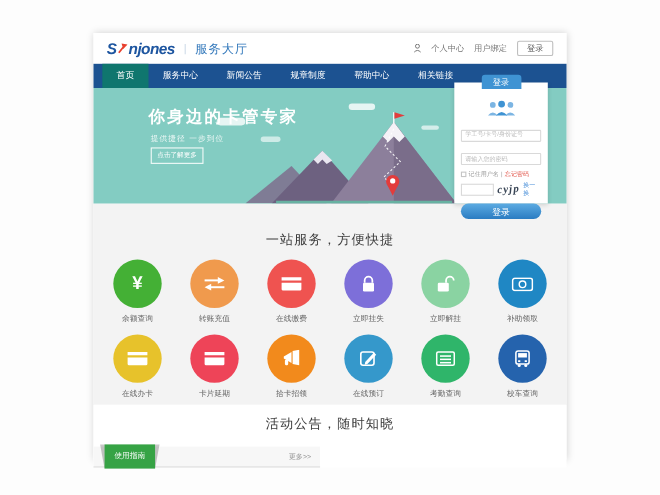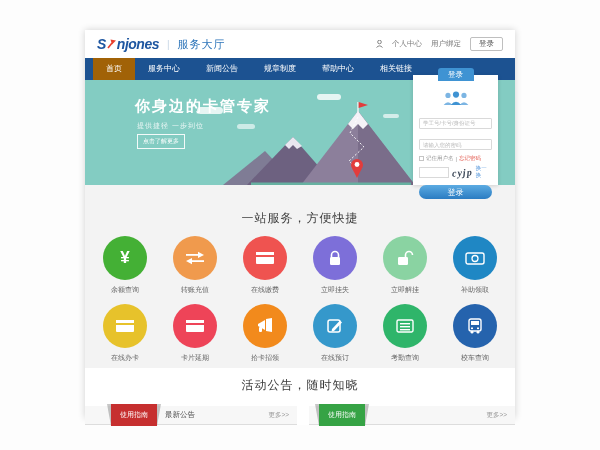--- a/index.html
+++ b/index.html
@@ -16,21 +16,21 @@
   .hdr-sep { color:#c8d6e6; margin:0 8px; font-size:10px; }
   .hdr-product { color:#2f76ba; font-size:11px; letter-spacing:1px; }
   .hdr-right { margin-left:auto; display:flex; align-items:center; gap:9px; }
   .hdr-link { font-size:7.5px; color:#777; display:flex; align-items:center; gap:9px; cursor:pointer; }
   .hdr-login-btn { font-size:7.5px; color:#555; border:1px solid #bfbfbf; border-radius:2px;
                    padding:1px 8px; background:#fff; cursor:pointer; }
 
   
   .nav { height:22px; background:#1c5291; display:flex; padding-left:8px; }
   .nav-item { color:#fff; font-size:8px; line-height:22px; padding:0 13px; cursor:pointer; }
-  .nav-item.active { background:#a16207; }
+  .nav-item.active { background:#0f766e; }
 
   
   .hero { position:relative; height:105px; background:#83ccc2; overflow:hidden; }
   .hero-title { position:absolute; left:50px; top:17px; color:#fff; font-size:15px;
                 font-weight:bold; letter-spacing:2px; }
   .hero-sub { position:absolute; left:52px; top:41px; color:rgba(255,255,255,.85); font-size:7px; letter-spacing:1px; }
   .hero-cta { position:absolute; left:52px; top:54px; border:1px solid rgba(255,255,255,.9);
               color:#fff; font-size:6px; padding:2px 5px; background:transparent; cursor:pointer; }
   .cloud { position:absolute; background:#fff; border-radius:20px; opacity:.8; }
   .mtn { position:absolute; left:138px; bottom:0; }
@@ -303,27 +303,20 @@
           <div class="svc-label">校车查询</div>
         </div>
       </div>
 
       <button class="more-btn" style="background-color: rgb(242, 109, 33); margin-top: 23px;">更多服务&gt;&gt;</button>
     </div>
 
     <div class="ann">
       <div class="sec-title">活动公告，随时知晓</div>
       <div class="ann-panels">
-        <div class="panel left">
-          <div class="tabbar">
-            <div class="ribbon red" style="background-color: rgb(198, 47, 47);">使用指南</div>
-            <div class="tab-plain">最新公告</div>
-            <div class="more-link">更多&gt;&gt;</div>
-          </div>
-        </div>
         <div class="panel right">
           <div class="tabbar">
             <div class="ribbon green" style="background-color: rgb(54, 163, 69);">使用指南</div>
             <div class="more-link">更多&gt;&gt;</div>
           </div>
         </div>
       </div>
     </div>
 
   </div>

